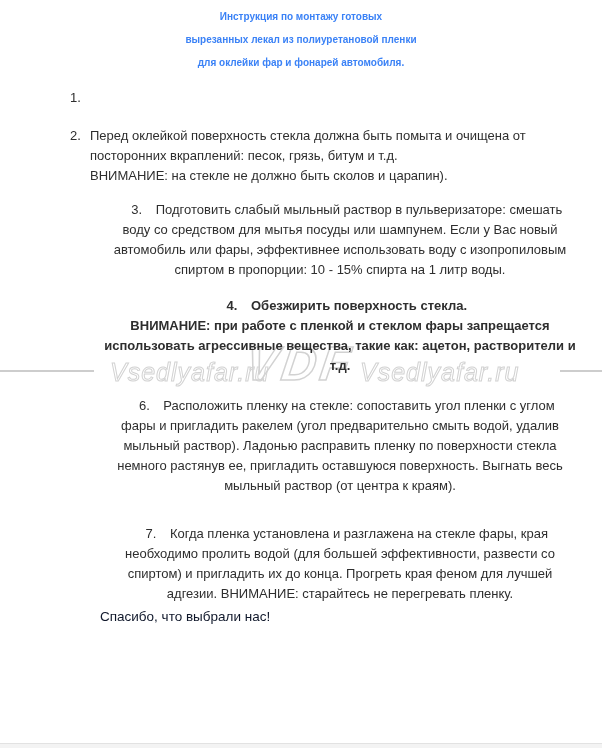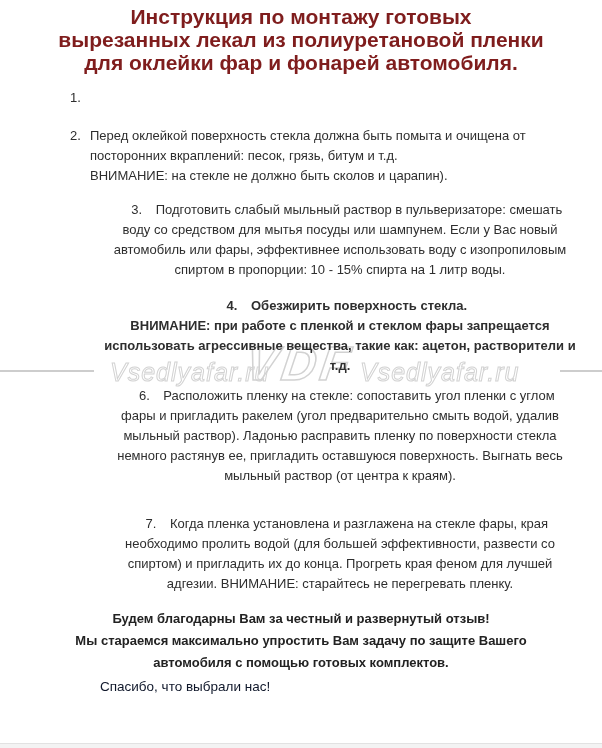--- a/index.html
+++ b/index.html
@@ -13,39 +13,39 @@
   .page {
     position: relative;
     width: 602px; height: 748px;
     background: #ffffff;
     overflow: hidden;
   }
   .content { position: relative; z-index: 1; }
   .doc-title {
     padding-top: 5px;
     text-align: center;
-    font-size: 21px;
+    font-size: 10px;
     line-height: 23px;
     font-weight: bold;
-    color: #7f1d1d;
+    color: #3b82f6;
     white-space: pre-line;
   }
   
   .li-row { display: flex; margin-left: 70px; margin-right: 40px; }
   .li-row .li-num { width: 20px; flex: 0 0 20px; font-size: 13px; line-height: 20px; }
   .li-row .li-text { font-size: 13px; line-height: 20px; white-space: pre-line; max-width: 462px; }
   .li-1 { margin-top: 14px; }
   .li-2 { margin-top: 18px; }
   
   .step { margin-left: 100px; width: 480px; font-size: 13px; line-height: 20px; white-space: pre-line; text-align: center; }
   .step .step-num { display: inline-block; width: 38px; white-space: normal; }
   .step-3 { margin-top: 14px; }
   .step-4 { margin-top: 16px; font-weight: bold; }
   .step-5 { margin-top: 18px; }
-  .step-6 { margin-top: 10px; }
+  .step-6 { margin-top: 20px; }
   .step-7 { margin-top: 28px; }
   .closing {
     margin-top: 14px;
     text-align: center;
     font-weight: bold;
     font-size: 13px;
     line-height: 22px;
     color: #222222;
     white-space: pre-line;
   }
@@ -143,23 +143,20 @@
 фары и пригладить ракелем (угол предварительно смыть водой, удалив
 мыльный раствор). Ладонью расправить пленку по поверхности стекла
 немного растянув ее, пригладить оставшуюся поверхность. Выгнать весь
 мыльный раствор (от центра к краям).</span></p>
 
     <p class="step step-7"><span class="step-num">7.</span><span class="step-text">Когда пленка установлена и разглажена на стекле фары, края
 необходимо пролить водой (для большей эффективности, развести со
 спиртом) и пригладить их до конца. Прогреть края феном для лучшей
 адгезии. ВНИМАНИЕ: старайтесь не перегревать пленку.</span></p>
 
-    <div class="closing">Будем благодарны Вам за честный и развернутый отзыв!
-Мы стараемся максимально упростить Вам задачу по защите Вашего
-автомобиля с помощью готовых комплектов.</div>
 
     <div class="thanks">Спасибо, что выбрали нас!</div>
 
   </div>
 
   <div class="bottom-bar"></div>
 
 </div>
 
 </body></html>

